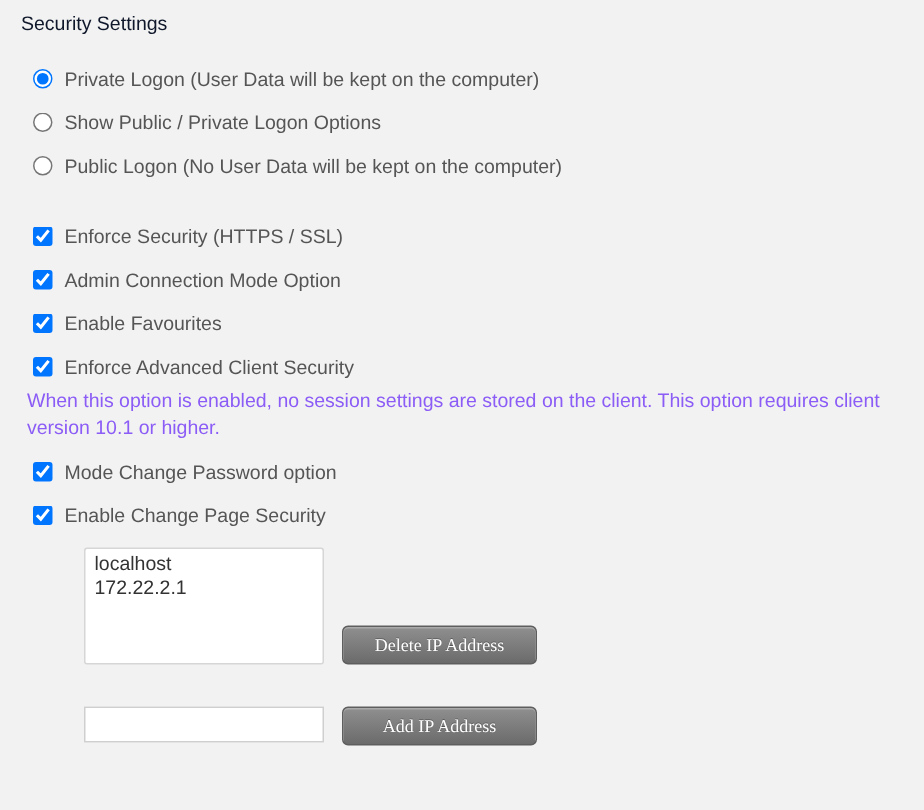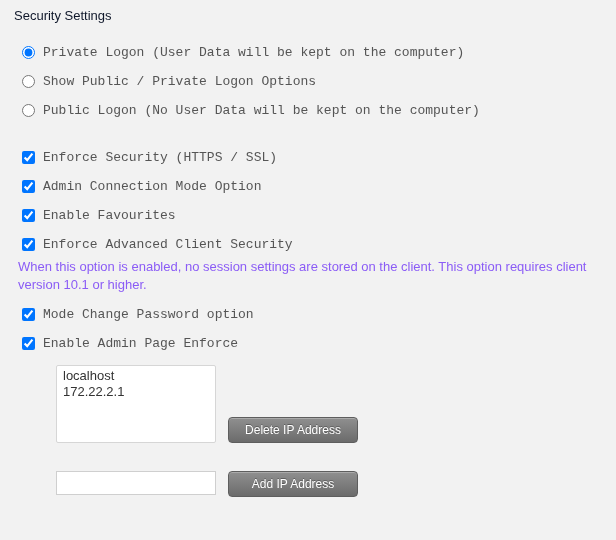--- a/index.html
+++ b/index.html
@@ -28,21 +28,20 @@
   }
   .option-row input[type=radio],
   .option-row input[type=checkbox] {
     margin: 0 8px 0 0;
     width: 13px;
     height: 13px;
   }
   .option-row label {
     color: #555;
     font-size: 13px;
-    font-family: Liberation Mono, monospace;
   }
   .spacer {
     height: 18px;
   }
   .help-text {
     color: #8b5cf6;
     font-size: 13px;
     margin: -8px 0 14px 4px;
     line-height: 1.35;
   }
@@ -78,20 +77,21 @@
     background: linear-gradient(to bottom, #8f8f8f, #6b6b6b);
     border: 1px solid #5e5e5e;
     border-radius: 4px;
     color: #fff;
     font-size: 12px;
     padding: 0 12px;
     margin-left: 12px;
     box-shadow: inset 0 1px 0 rgba(255,255,255,0.25);
     cursor: pointer;
     text-shadow: 0 -1px 0 rgba(0,0,0,0.3);
+    font-family: Liberation Serif, serif;
   }
   .ip-add-row {
     display: flex;
     align-items: flex-start;
   }
   .ip-input {
     width: 160px;
     height: 24px;
     border: 1px solid #cfcfcf;
     background: #fff;
@@ -140,21 +140,21 @@
     <label>Enforce Advanced Client Security</label>
   </div>
   <div class="help-text">When this option is enabled, no session settings are stored on the client. This option requires client version 10.1 or higher.</div>
 
   <div class="option-row">
     <input type="checkbox" checked="" style="">
     <label>Mode Change Password option</label>
   </div>
   <div class="option-row">
     <input type="checkbox" checked="" style="">
-    <label>Enable Admin Page Enforce</label>
+    <label>Enable Change Page Security</label>
   </div>
 
   <div class="ip-section">
     <div class="ip-row">
       <select multiple="" class="ip-list" size="4">
         <option>localhost</option>
         <option>172.22.2.1</option>
       </select>
       <button class="btn">Delete IP Address</button>
     </div>

